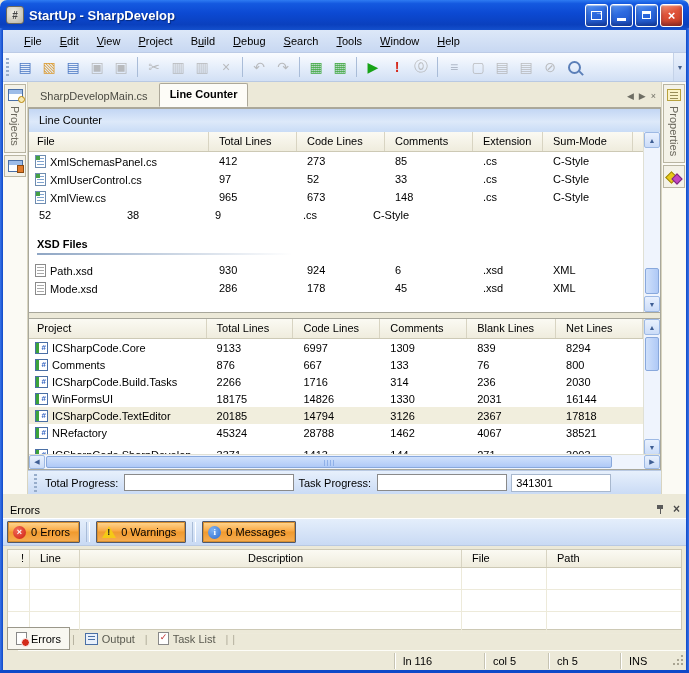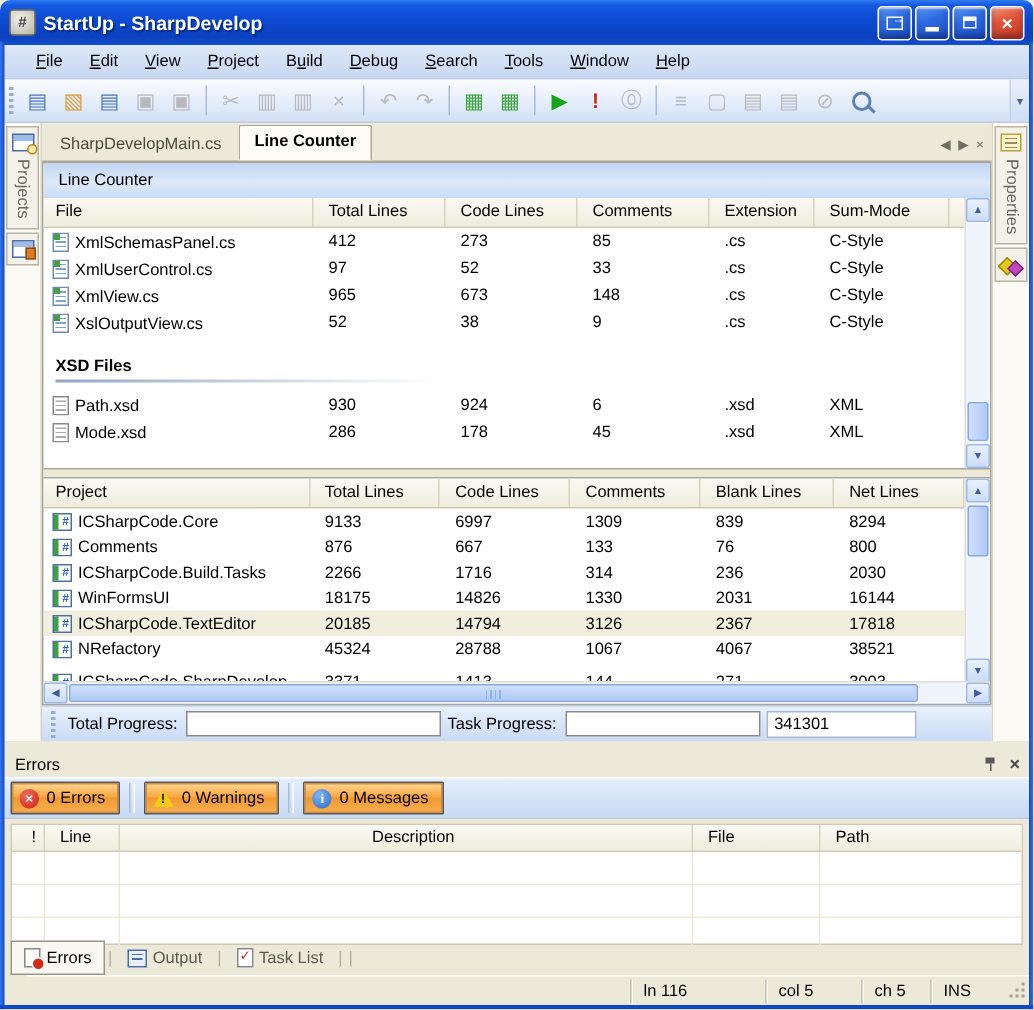--- a/index.html
+++ b/index.html
@@ -154,21 +154,21 @@
   .output-tab-icon{width:13px;height:12px;background:#E8F0FB;border:1px solid #4A6FA5;position:relative;box-sizing:border-box;flex:none;}
   .output-tab-icon::before{content:"";position:absolute;left:2px;right:2px;top:2px;bottom:2px;background:repeating-linear-gradient(180deg,#4A6FA5 0 1px,transparent 1px 3px);}
   .tasklist-tab-icon{width:11px;height:13px;background:#fff;border:1px solid #888;position:relative;box-sizing:border-box;flex:none;}
   .tasklist-tab-icon::after{content:"✓";color:#C03030;font-size:9px;position:absolute;left:1px;top:-1px;}
   .definition-tab-icon{width:13px;height:12px;background:#DCE9FB;border:1px solid #4A6FA5;position:relative;box-sizing:border-box;flex:none;}
   .definition-tab-icon::after{content:"→";font-size:8px;color:#1D4FB0;position:absolute;left:2px;top:0;}
   
   .statusbar{position:absolute;left:18px;right:3px;top:650px;height:20px;background:#ECE9D8;border-top:1px solid #FDFDF8;
     display:flex;align-items:center;justify-content:flex-end;box-sizing:border-box;}
   .st{height:16px;line-height:16px;padding:0 8px;border-left:1px solid #C6C3B2;box-shadow:1px 0 0 #fff inset;box-sizing:border-box;}
-  .st0{width:90px;} .st1{width:64px;} .st2{width:46px;} .st3{width:52px;}
+  .st0{width:90px;} .st1{width:64px;} .st2{width:72px;} .st3{width:52px;}
   .resize-grip{width:13px;height:14px;position:relative;margin-right:1px;}
   .resize-grip::after{content:"";position:absolute;left:0;top:0;width:2px;height:2px;
     box-shadow:9px 9px 0 #A8A492,9px 5px 0 #A8A492,5px 9px 0 #A8A492,9px 1px 0 #A8A492,1px 9px 0 #A8A492,5px 5px 0 #A8A492;}
 </style>
 </head>
 <body>
 
 <div id="win">
   <div class="titlebar">
     <span class="app-icon">#</span>
@@ -313,24 +313,20 @@
                   <span class="fico cs"></span>
                   <span>XmlView.cs</span>
                 </span>
                 <span class="gc t1c1">965</span>
                 <span class="gc t1c2">673</span>
                 <span class="gc t1c3">148</span>
                 <span class="gc t1c4">.cs</span>
                 <span class="gc t1c5">C-Style</span>
               </div>
               <div class="grow">
-                <span class="gc t1c0 name">
-                  <span class="fico cs"></span>
-                  <span>XslOutputView.cs</span>
-                </span>
                 <span class="gc t1c1">52</span>
                 <span class="gc t1c2">38</span>
                 <span class="gc t1c3">9</span>
                 <span class="gc t1c4">.cs</span>
                 <span class="gc t1c5">C-Style</span>
               </div>
               <div class="spacer12"></div>
               <div class="section-heading">XSD Files</div>
               <div class="section-rule"></div>
               <div class="grow">
@@ -432,21 +428,21 @@
                 <span class="gc t2c4">2367</span>
                 <span class="gc t2c5">17818</span>
               </div>
               <div class="grow">
                 <span class="gc t2c0 name">
                   <span class="pico"></span>
                   <span>NRefactory</span>
                 </span>
                 <span class="gc t2c1">45324</span>
                 <span class="gc t2c2">28788</span>
-                <span class="gc t2c3">1067</span>
+                <span class="gc t2c3">1462</span>
                 <span class="gc t2c4">4067</span>
                 <span class="gc t2c5">38521</span>
               </div>
               <div class="grow clip">
                 <span class="gc t2c0 name">
                   <span class="pico"></span>
                   <span>ICSharpCode.SharpDevelop</span>
                 </span>
                 <span class="gc t2c1">3371</span>
                 <span class="gc t2c2">1413</span>

